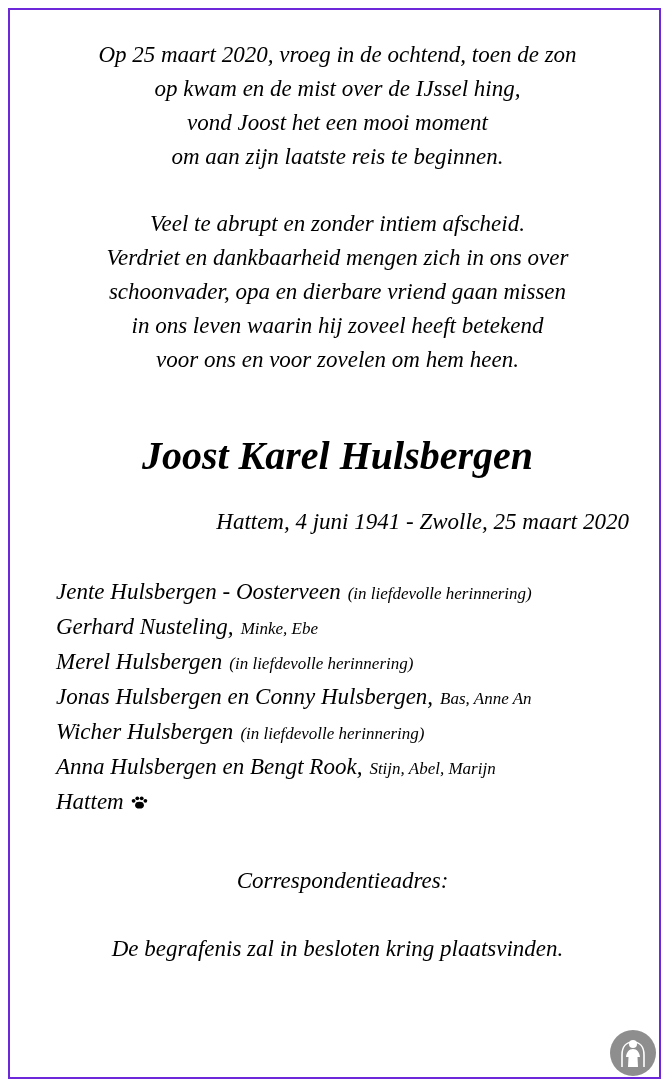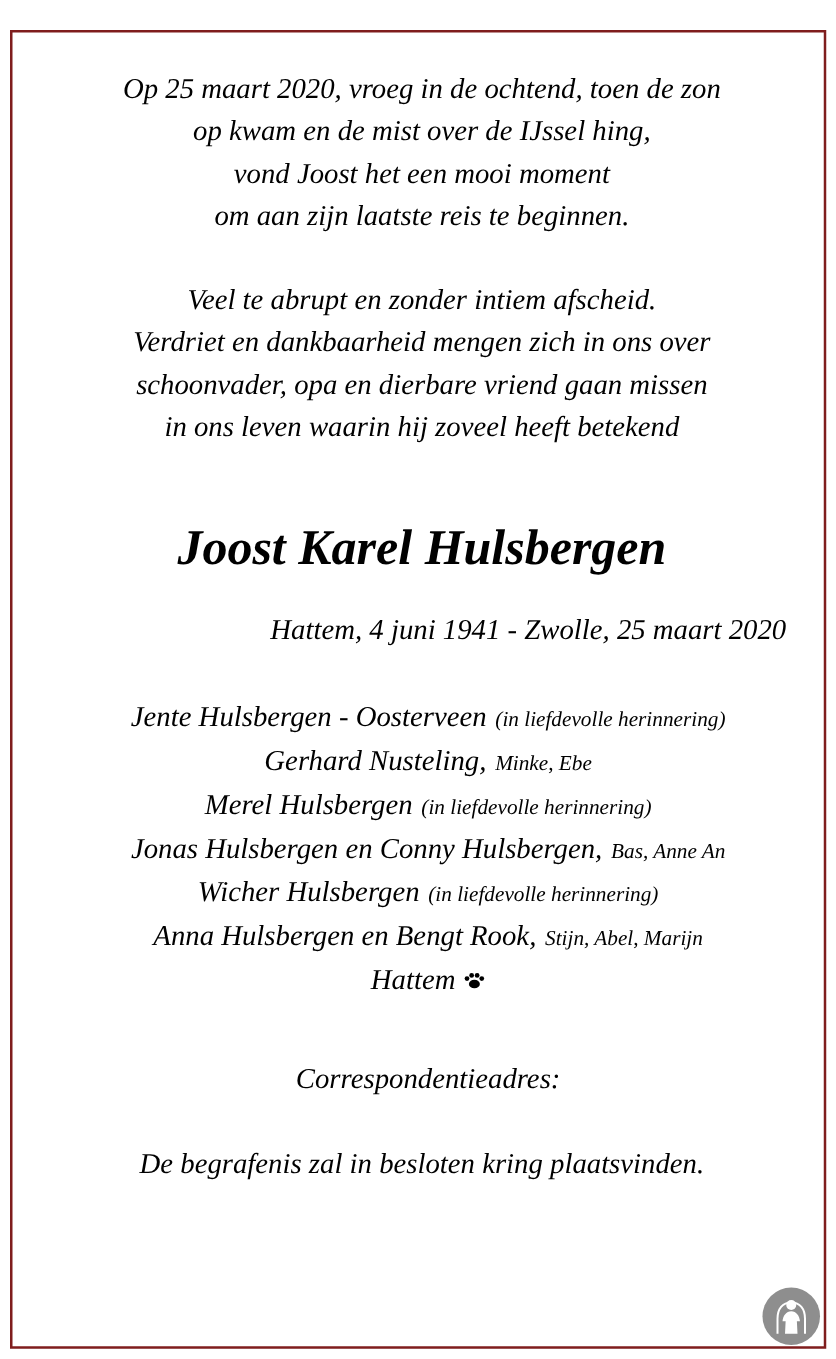--- a/index.html
+++ b/index.html
@@ -13,25 +13,24 @@
     height: 1087px;
     background: #ffffff;
     font-family: "Liberation Serif", serif;
     font-style: italic;
     color: #000000;
     overflow: hidden;
   }
   .frame {
     position: absolute;
     top: 8px; left: 8px; right: 8px; bottom: 8px;
-    border: 2px solid #7f1d1d;
+    border: 2px solid #6d28d9;
     box-sizing: border-box;
     padding: 26px 30px 0 36px;
     text-align: center;
-    margin-top: 16px;
   }
   .line {
     font-size: 23px;
     line-height: 34px;
   }
   .opening { margin-top: 2px; }
   .tribute { margin-top: 33px; }
   .deceased-name {
     margin-top: 56px;
     font-size: 40px;
@@ -39,21 +38,21 @@
     line-height: 46px;
   }
   .dates {
     margin-top: 26px;
     font-size: 23px;
     line-height: 34px;
     text-align: right;
   }
   .family {
     margin: 36px 0 0 10px;
-    text-align: center;
+    text-align: left;
   }
   .family .line { line-height: 33px; }
   .family .main { font-size: 23px; }
   .family .note {
     font-size: 17px;
     margin-left: 7px;
   }
   .paw {
     display: inline-block;
     width: 17px;
@@ -92,20 +91,21 @@
       <div class="line">op kwam en de mist over de IJssel hing,</div>
       <div class="line">vond Joost het een mooi moment</div>
       <div class="line">om aan zijn laatste reis te beginnen.</div>
     </div>
 
     <div class="tribute">
       <div class="line">Veel te abrupt en zonder intiem afscheid.</div>
       <div class="line">Verdriet en dankbaarheid mengen zich in ons over</div>
       <div class="line">schoonvader, opa en dierbare vriend gaan missen</div>
       <div class="line">in ons leven waarin hij zoveel heeft betekend</div>
+      <div class="line">voor ons en voor zovelen om hem heen.</div>
     </div>
 
     <div class="deceased-name">Joost Karel Hulsbergen</div>
 
     <div class="dates">Hattem, 4 juni 1941 - Zwolle, 25 maart 2020</div>
 
     <div class="family">
       <div class="line">
         <span class="main">Jente Hulsbergen - Oosterveen</span><span class="note">(in liefdevolle herinnering)</span>
       </div>

